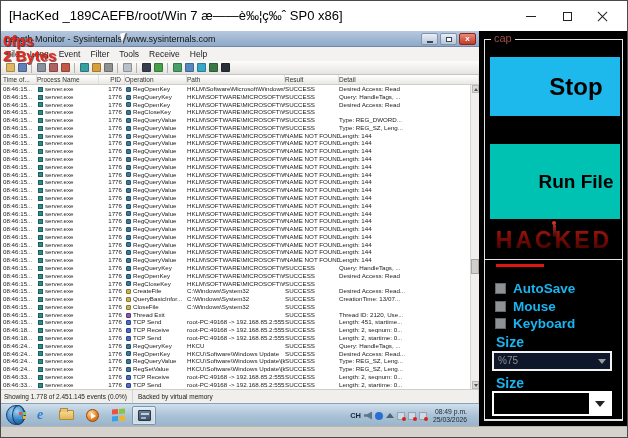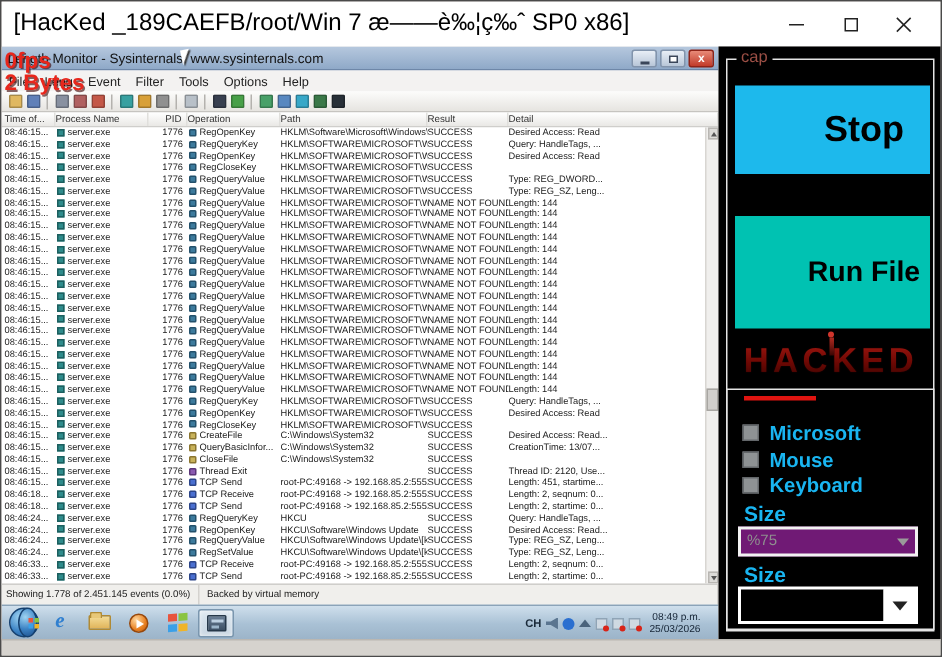--- a/index.html
+++ b/index.html
@@ -2,21 +2,21 @@
 <html style="--accent_cyan: #1db9ec; --accent_teal: #00c2b2; --label_cyan: #19b5f1; --alert_red: #e8261c; --cap_label: #9c4f45;"><head>
 <meta charset="utf-8">
 <style>
   html,body{margin:0;padding:0;background:#efefef;}
   *{box-sizing:border-box;}
   #root{position:relative;width:628px;height:438px;border:1px solid #4a4a4a;background:#d6d3ce;
         font-family:"Liberation Sans",sans-serif;overflow:hidden;}
 
   
   .titlebar{position:absolute;top:0;left:0;right:0;height:30px;background:#ffffff;}
-  .title-text{position:absolute;left:8px;top:0;height:30px;line-height:30px;font-size:16px;color:#000;white-space:nowrap;}
+  .title-text{position:absolute;left:8px;top:0;height:30px;line-height:30px;font-size:13px;color:#000;white-space:nowrap;}
   .win-controls{position:absolute;right:6px;top:0;height:30px;display:flex;}
   .win-btn{width:36px;height:30px;display:flex;align-items:center;justify-content:center;}
   .glyph-min{width:10px;height:1px;background:#222;}
   .glyph-max{width:9px;height:9px;border:1px solid #222;}
   .glyph-close{position:relative;width:10px;height:10px;}
   .glyph-close:before,.glyph-close:after{content:"";position:absolute;left:4px;top:-1px;width:1px;height:13px;background:#222;}
   .glyph-close:before{transform:rotate(45deg);}
   .glyph-close:after{transform:rotate(-45deg);}
 
   
@@ -153,21 +153,21 @@
   #checks{position:absolute;left:16px;top:249px;}
   .cb-row{display:flex;align-items:center;height:17.5px;}
   .cb-box{width:11px;height:11px;background:#8e9294;border:1px solid #63676a;margin-right:7px;}
   .cb-label{font-size:13.5px;font-weight:bold;color:var(--label_cyan,#19b5f1);}
 
   .size-label{position:absolute;left:17px;font-size:14px;font-weight:bold;color:var(--label_cyan,#19b5f1);}
   #size1-label{top:303px;}
   #size2-label{top:344px;}
 
   .combo{position:absolute;left:13px;width:120px;}
-  #combo1{top:320px;height:20px;background:#701a75;border:2px solid #f2f2f2;
+  #combo1{top:320px;height:20px;background:#0f172a;border:2px solid #f2f2f2;
           font-size:10px;color:#8f8f8f;line-height:16px;padding-left:4px;}
   #combo1 .chev{position:absolute;right:4px;top:6px;border-left:4px solid transparent;border-right:4px solid transparent;border-top:5px solid #9a9a9a;}
   #combo2{top:360px;height:25px;background:#fff;padding:2px;}
   #combo2 .field{position:absolute;left:2px;top:2px;right:23px;bottom:2px;background:#000;
                  color:#fff;font-size:10px;line-height:21px;padding-left:4px;}
   #combo2 .chev-btn{position:absolute;right:2px;top:2px;width:21px;bottom:2px;background:#fff;display:flex;align-items:center;justify-content:center;}
   #combo2 .chev{border-left:5px solid transparent;border-right:5px solid transparent;border-top:6px solid #222;}
 
   .bottom-strip{position:absolute;left:0;top:425px;width:628px;height:13px;background:#d6d3ce;border-top:1px solid #bab7b2;}
 </style>
@@ -207,21 +207,21 @@
           </div>
       </div>
     </div>
 
     <div class="pm-menu" id="menu" data-name="procmon-menubar">
         <span class="menu-item" data-name="menu-file">File</span>
         <span class="menu-item" data-name="menu-edit">Leng</span>
         <span class="menu-item" data-name="menu-event">Event</span>
         <span class="menu-item" data-name="menu-filter">Filter</span>
         <span class="menu-item" data-name="menu-tools">Tools</span>
-        <span class="menu-item" data-name="menu-options">Options</span>
+        <span class="menu-item" data-name="menu-options">Receive</span>
         <span class="menu-item" data-name="menu-help">Help</span>
       </div>
     <div class="pm-toolbar" id="toolbar" data-name="procmon-toolbar">
         <span class="tb-icon" data-name="open-icon" style="background: rgb(224, 184, 96);"></span>
         <span class="tb-icon" data-name="save-icon" style="background: rgb(96, 128, 184);"></span>
         <span class="tb-sep" data-name="toolbar-separator"></span>
         <span class="tb-icon" data-name="search-icon" style="background: rgb(136, 144, 160);"></span>
         <span class="tb-icon" data-name="clock-icon" style="background: rgb(176, 96, 96);"></span>
         <span class="tb-icon" data-name="filter-icon" style="background: rgb(196, 88, 72);"></span>
         <span class="tb-sep" data-name="toolbar-separator"></span>
@@ -682,21 +682,21 @@
       <span class="hacked-text" data-name="hacked-logo-text">HACKED</span>
       <span class="fig" data-name="hacked-figure-icon"></span>
     </div>
 
     <div class="inner-box" data-name="options-groupbox"></div>
     <div class="red-line" data-name="red-divider-line"></div>
 
     <div id="checks" data-name="options-checkboxes">
         <div class="cb-row" data-name="checkbox-row-autosave">
           <span class="cb-box" data-name="checkbox-autosave"></span>
-          <span class="cb-label" data-name="checkbox-label">Microsoft</span>
+          <span class="cb-label" data-name="checkbox-label">AutoSave</span>
         </div>
         <div class="cb-row" data-name="checkbox-row-mouse">
           <span class="cb-box" data-name="checkbox-mouse"></span>
           <span class="cb-label" data-name="checkbox-label">Mouse</span>
         </div>
         <div class="cb-row" data-name="checkbox-row-keyboard">
           <span class="cb-box" data-name="checkbox-keyboard"></span>
           <span class="cb-label" data-name="checkbox-label">Keyboard</span>
         </div>
       </div>

